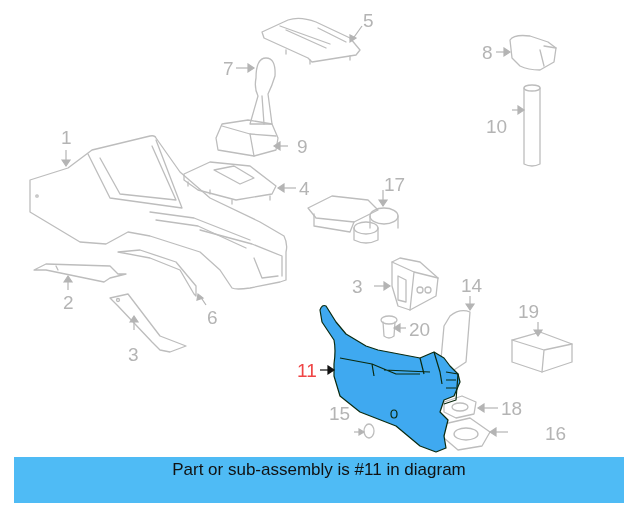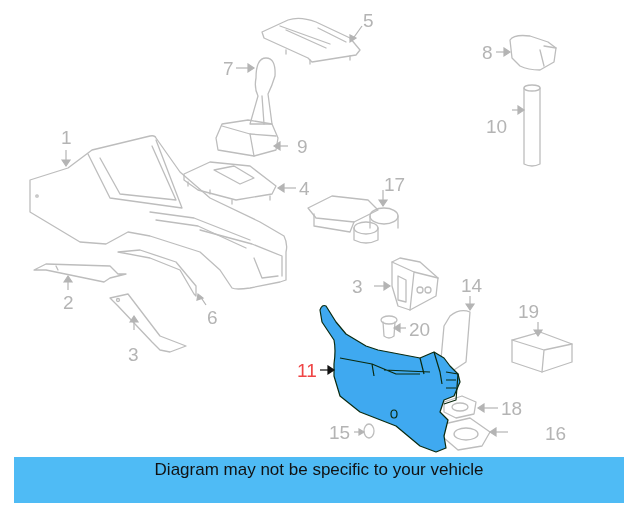--- a/index.html
+++ b/index.html
@@ -178,21 +178,21 @@
 <span class="callout" style="left:363px;top:11px;">5</span>
 <span class="callout" style="left:207px;top:308px;">6</span>
 <span class="callout" style="left:223px;top:59px;">7</span>
 <span class="callout" style="left:482px;top:43px;">8</span>
 <span class="callout" style="left:297px;top:137px;">9</span>
 <span class="callout" style="left:486px;top:101px;margin-top:16px;">10</span>
 <span class="callout active" style="left:297px;top:361px;">11</span>
 <span class="callout" style="left:352px;top:277px;">3</span>
 <span class="callout" style="left:409px;top:320px;">20</span>
 <span class="callout" style="left:461px;top:276px;text-align:center;">14</span>
-<span class="callout" style="left:329px;top:423px;">15</span>
+<span class="callout" style="left:329px;top:404px;">15</span>
 <span class="callout" style="left:511px;top:424px;margin-left:34px;">16</span>
 <span class="callout" style="left:384px;top:175px;">17</span>
 <span class="callout" style="left:501px;top:399px;">18</span>
 <span class="callout" style="left:518px;top:302px;">19</span>
 
 <div id="banner">
-  <div>Diagram may not be specific to your vehicle</div>
+  <div>Part or sub-assembly is #11 in diagram</div>
 </div>
 
 </body></html>

